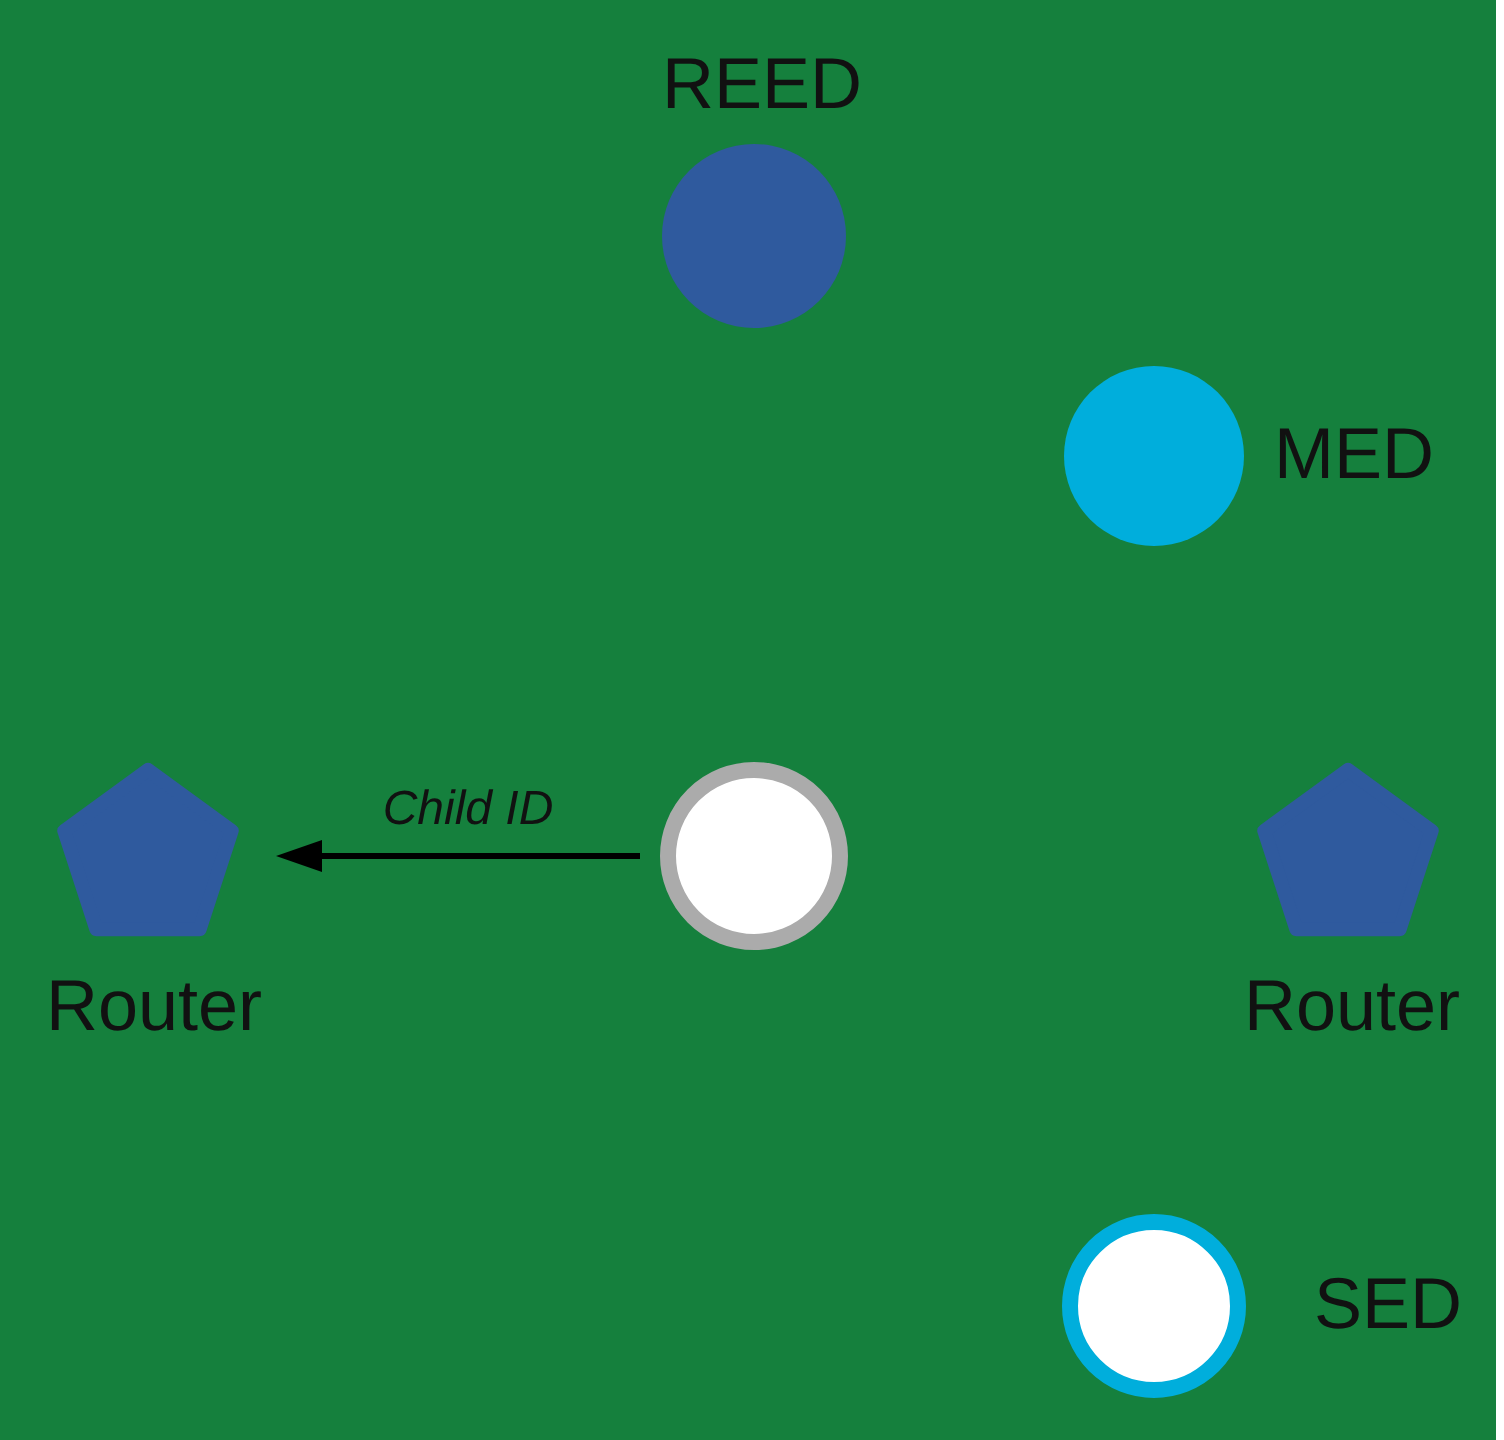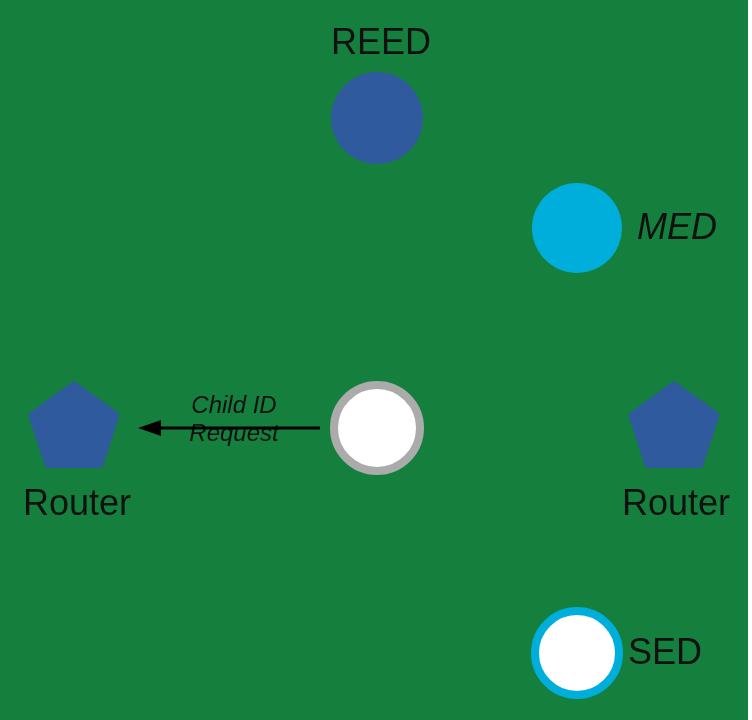--- a/index.html
+++ b/index.html
@@ -83,44 +83,43 @@
     left: 134px; top: 360px;
     width: 200px;
     text-align: center;
     font-style: italic;
     font-size: 24px;
     line-height: 28px;
     color: var(--text, #111111);
     margin-top: 31px;
   }
   .label-reed        { left: 381px; top: 21px; }
-  .label-med         { left: 637px; top: 206px; font-style: italic; }
+  .label-med         { left: 637px; top: 206px; }
   .label-router-left { left: 77px;  top: 482px; }
   .label-router-right{ left: 676px; top: 482px; }
-  .label-sed         { left: 628px; top: 631px; }
+  .label-sed         { left: 657px; top: 631px; }
 </style>
 </head>
 <body>
 
 <div class="canvas">
 
   <div class="node-label centered-x label-reed">REED</div>
   <div class="circle reed"></div>
 
   <div class="circle med"></div>
   <div class="node-label label-med">MED</div>
 
   <svg class="pentagon-svg pentagon-left" viewBox="0 0 100 96">
     <polygon points="50,5 91.85,35.4 75.86,84.6 24.14,84.6 8.15,35.4"></polygon>
   </svg>
   <div class="node-label centered-x label-router-left">Router</div>
 
   <div class="arrow-label">
     <span>Child ID</span><br>
-    <span>Request</span>
   </div>
   <svg class="arrow-svg" viewBox="0 0 190 28">
     <line x1="184" y1="14" x2="20" y2="14"></line>
     <polygon points="2,14 25,6 25,22"></polygon>
   </svg>
 
   <div class="circle joiner"></div>
 
   <svg class="pentagon-svg pentagon-right" viewBox="0 0 100 96">
     <polygon points="50,5 91.85,35.4 75.86,84.6 24.14,84.6 8.15,35.4"></polygon>

